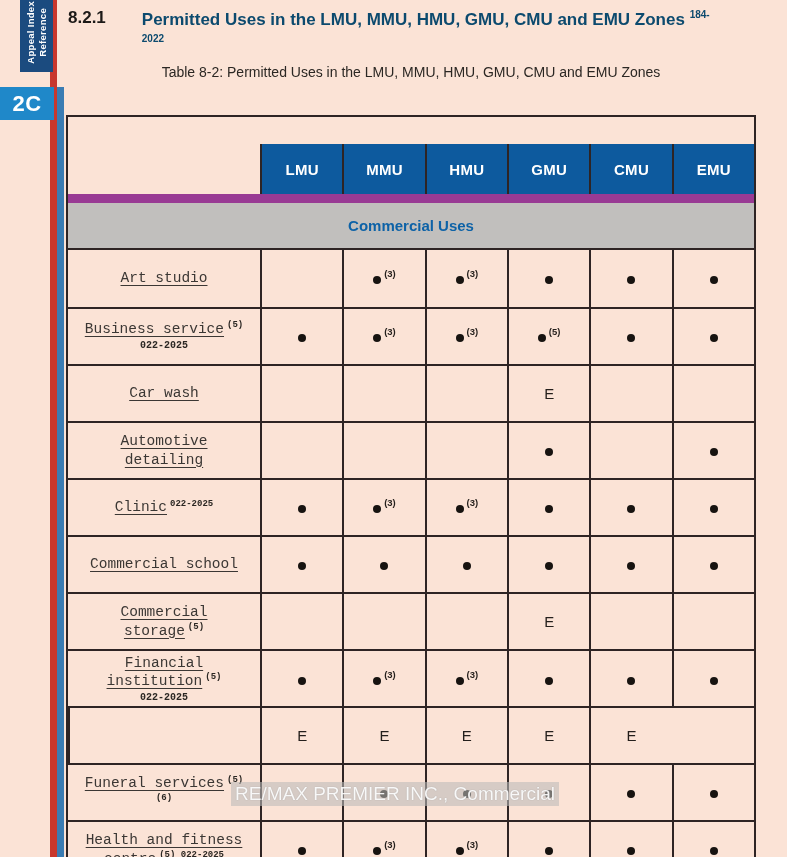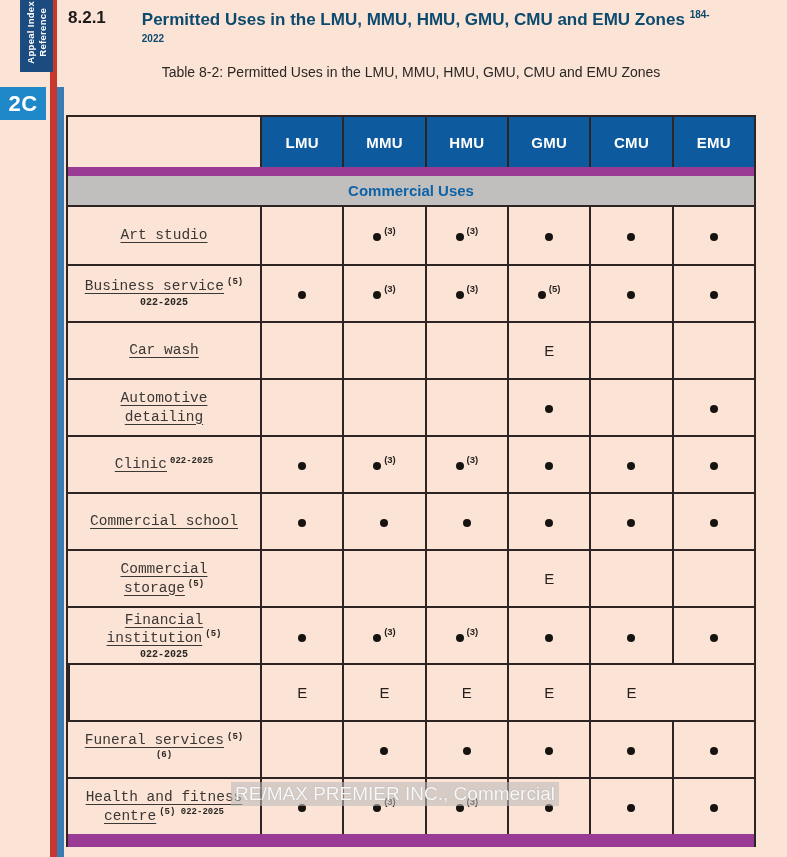--- a/index.html
+++ b/index.html
@@ -32,51 +32,51 @@
     background:var(--tab-navy);overflow:hidden;
     display:flex;align-items:center;justify-content:center;
   }
   .appeal-tab .rot{
     transform:rotate(-90deg);
     width:92px;text-align:center;flex:none;
     color:#fff;font-size:9.5px;font-weight:bold;line-height:1.3;letter-spacing:.3px;
     white-space:nowrap;
   }
   .badge-2c{
-    position:absolute;left:0;top:87px;width:46px;height:33px;
+    position:absolute;left:0;top:87px;width:54px;height:33px;
     background:var(--badge-blue);color:#fff;
     display:flex;align-items:center;justify-content:center;
     font-size:22px;font-weight:bold;letter-spacing:.5px;
   }
   
   .heading{position:absolute;left:68px;top:8px;display:flex;gap:36px;width:700px;}
   .heading .num{font-weight:bold;font-size:17px;flex:none;color:#1c1917;}
   .heading .ttl{font-weight:bold;font-size:17px;line-height:1.35;width:575px;color:#0c4a6e;}
   .heading sup{font-size:10px;font-weight:bold;}
   .caption{
     position:absolute;left:66px;top:64px;width:690px;
     text-align:center;font-size:14px;color:#2b2723;
   }
   
   .tbl{
     position:absolute;left:66px;top:115px;width:690px;
     border:2px solid var(--border);border-bottom:none;
     background:var(--page-bg);
   }
   .grid-row{display:grid;grid-template-columns:192px repeat(6,1fr);}
-  .hdr{height:50px;}
+  .hdr{height:50px;margin-top:27px;}
   .hdr .corner{background:var(--page-bg);}
   .hdr .zone{
     background:var(--header-bg);color:#fff;font-weight:bold;font-size:15px;
     display:flex;align-items:center;justify-content:center;
     border-left:2px solid var(--border);letter-spacing:.3px;
   }
   .accent-top{height:9px;background:var(--accent-purple);}
   .section-row{
-    height:31px;background:var(--section-bg);
+    height:47px;background:var(--section-bg);
     display:flex;align-items:center;justify-content:center;
     border-bottom:2px solid var(--border);
     color:var(--section-text);font-weight:bold;font-size:15px;
   }
   .trow{height:57px;}
   .trow + .trow{border-top:2px solid var(--border);}
   .name-cell{
     display:flex;flex-direction:column;align-items:center;justify-content:center;
     text-align:center;padding:3px 10px;line-height:1.25;font-family:Liberation Mono, monospace;
   }

